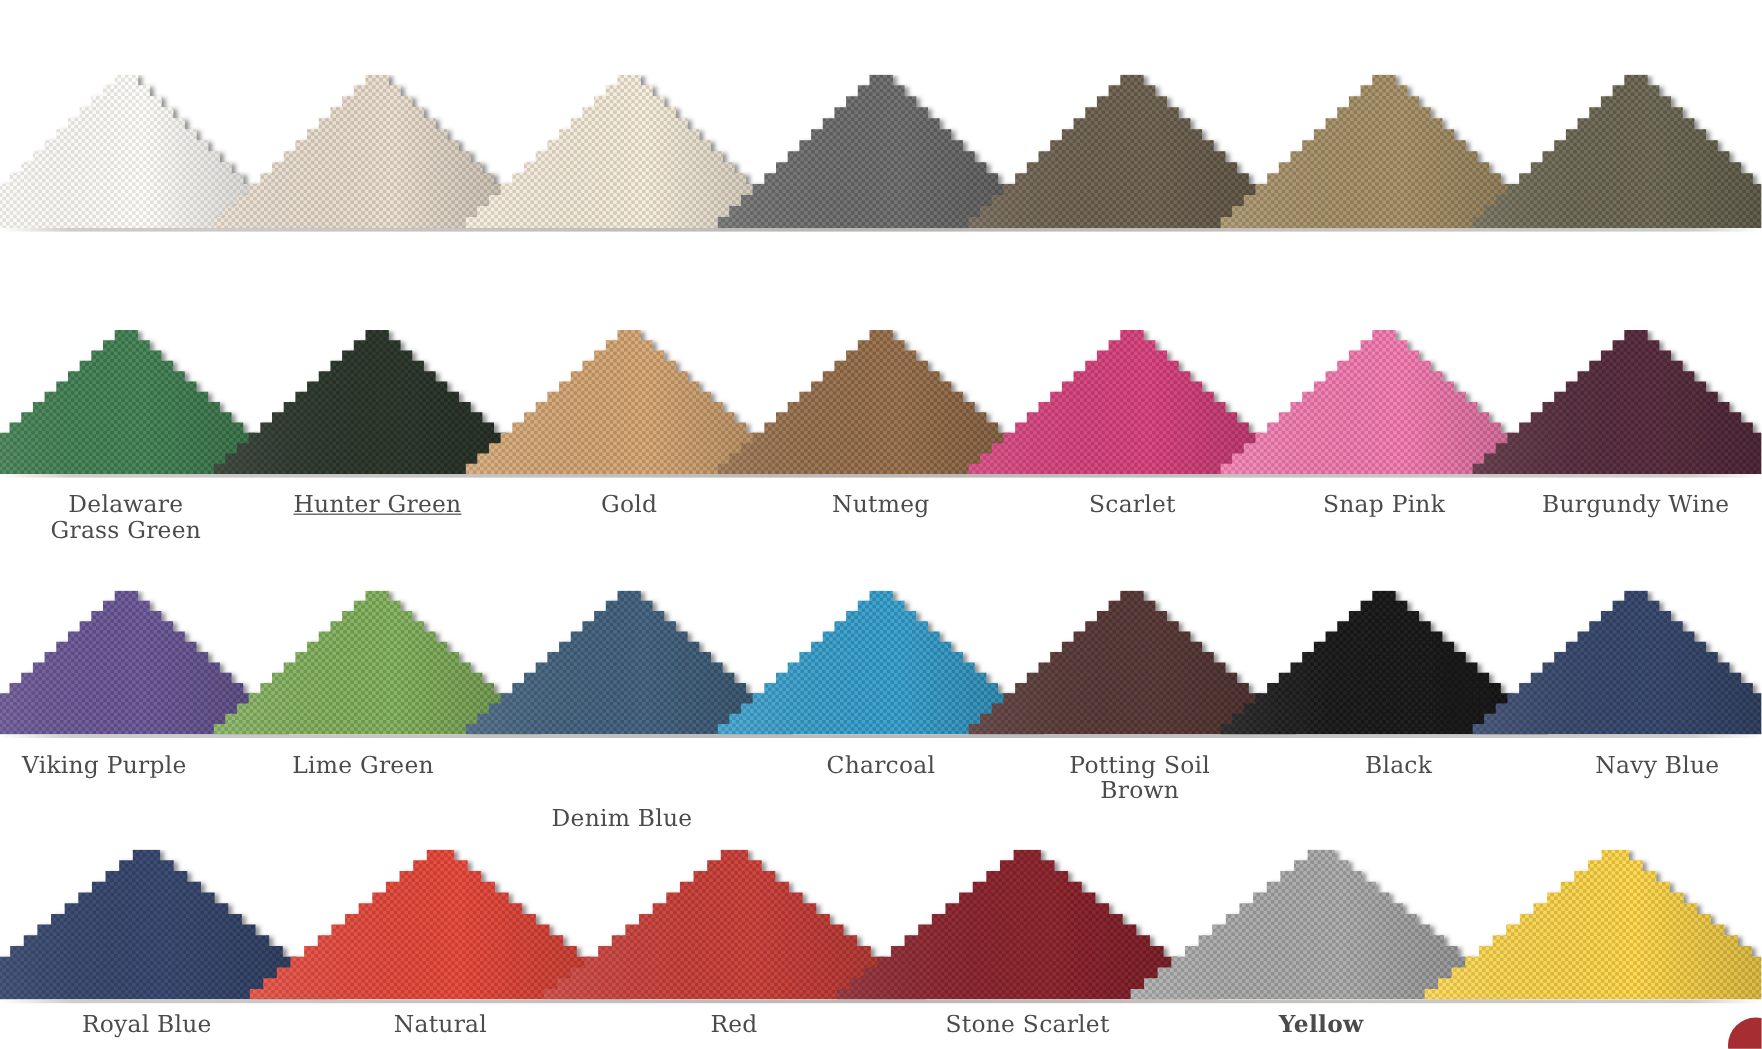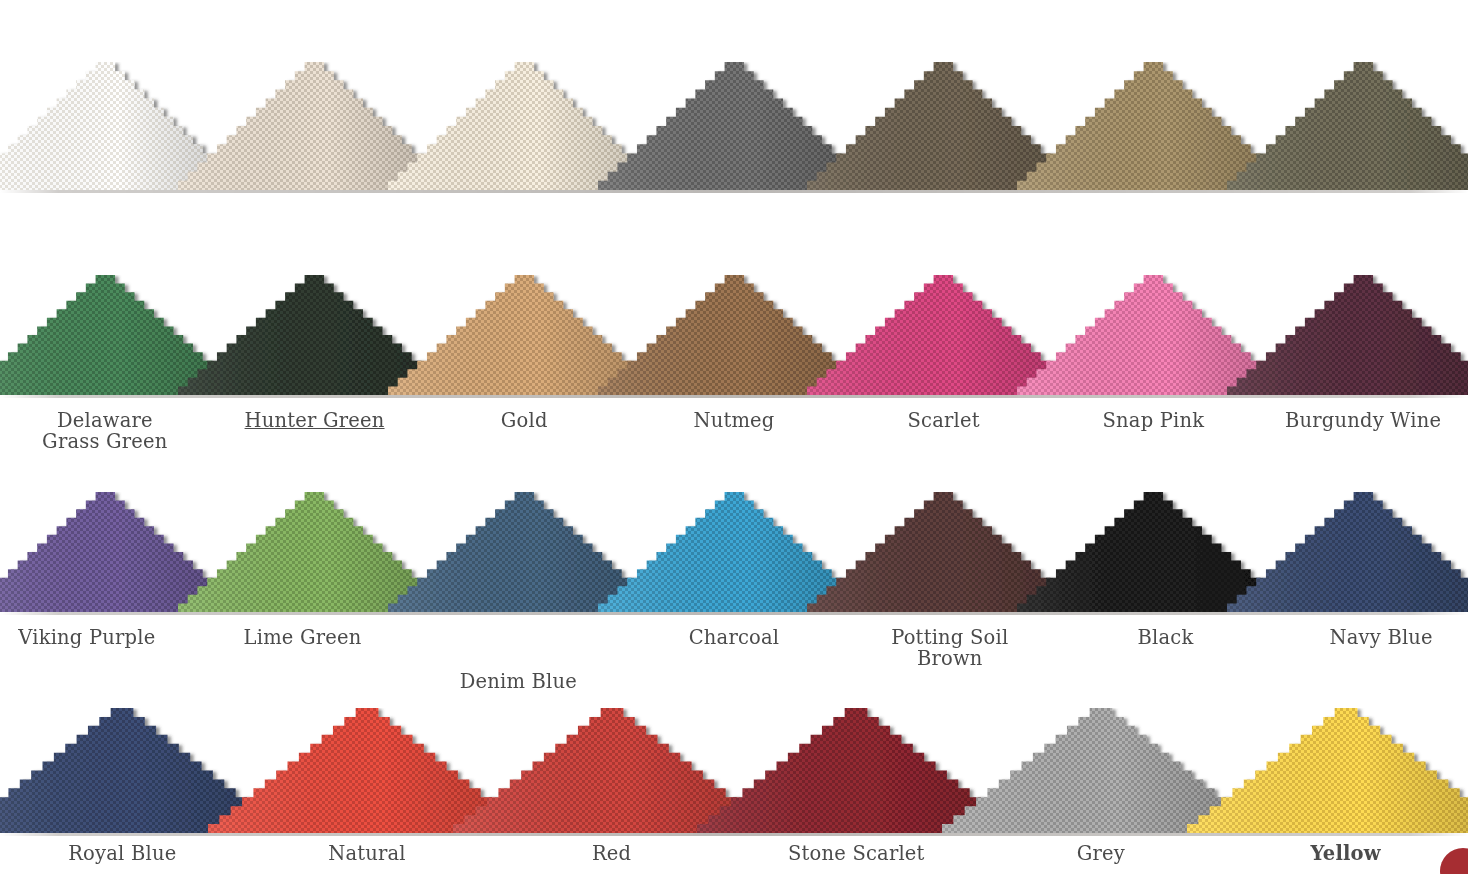--- a/index.html
+++ b/index.html
@@ -790,18 +790,17 @@
           </g>
         </svg>
       </div>
     </div>
     <div class="baseline" style="top: 833px;"></div>
     <div class="labels" style="top: 843px;">
       <div class="label" style="width: 244.667px;">Royal Blue</div>
       <div class="label" style="width: 244.667px;">Natural</div>
       <div class="label" style="width: 244.667px;">Red</div>
       <div class="label" style="width: 244.667px;">Stone Scarlet</div>
-      <div class="label" style="width: 244.667px;">Grey</div>
       <div class="label" style="width: 244.667px; font-weight: bold;">Yellow</div>
     </div>
   </div>
 
 <div id="corner-logo"></div>
 
 </body></html>

